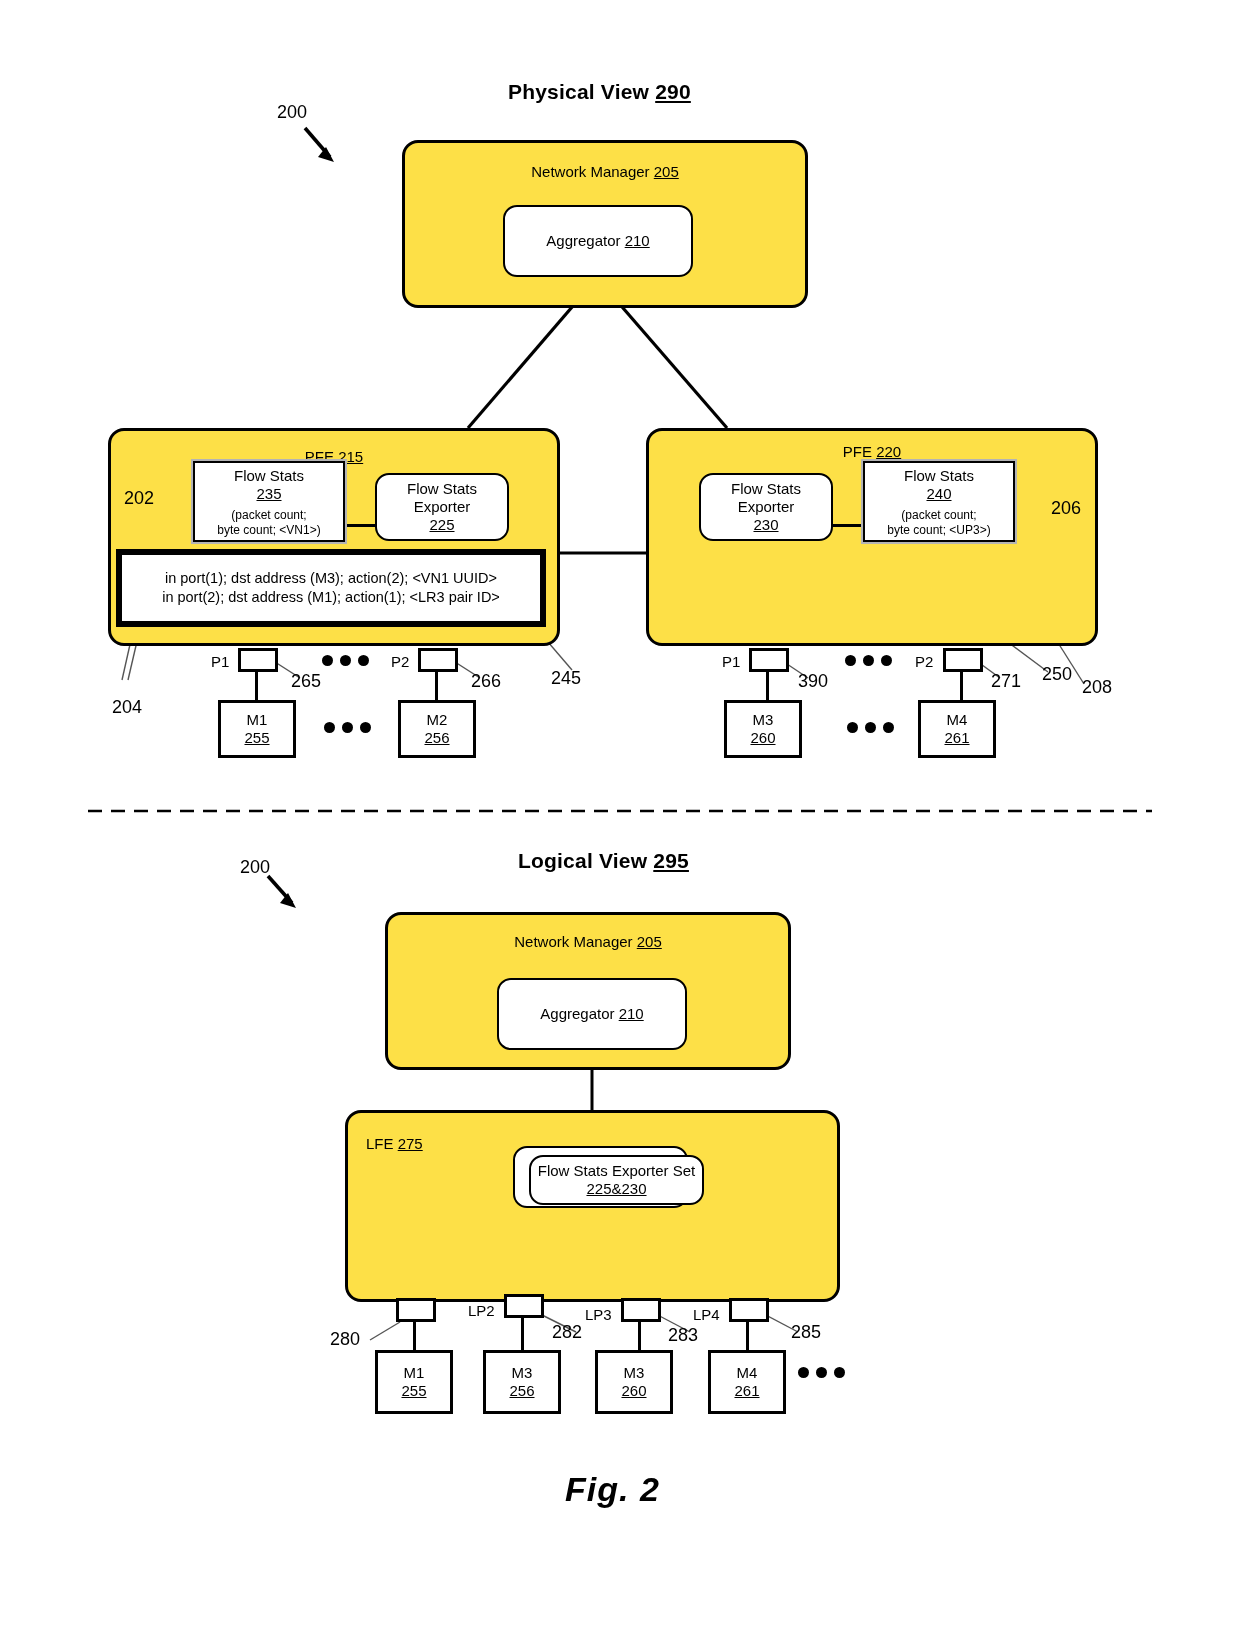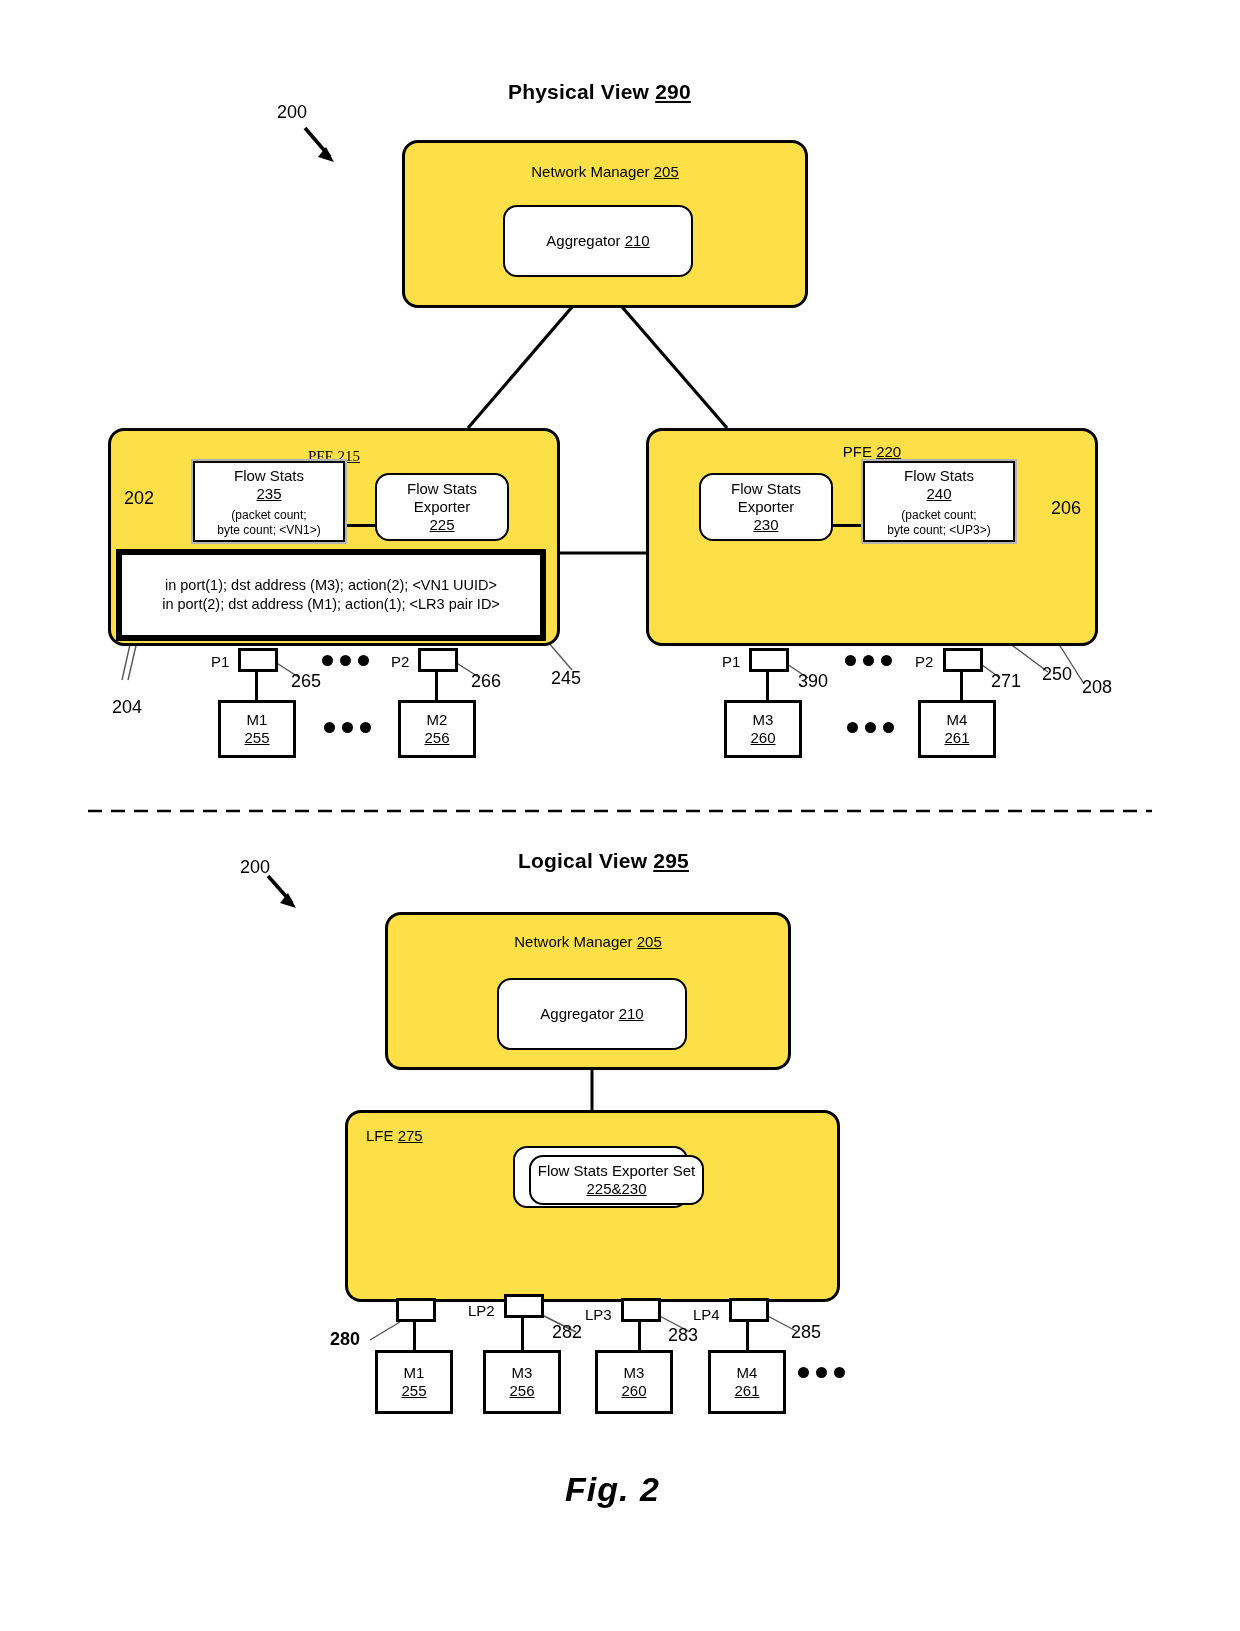--- a/index.html
+++ b/index.html
@@ -201,21 +201,21 @@
     </div>
   </div>
   <div class="abs rbox-thin centerbox" style="left:503px; top:205px; width:190px; height:72px;">
     <div class="boxlabel">
       <span>Aggregator</span>
       <span class="ref">210</span>
     </div>
   </div>
 
   <div class="abs rbox" style="left:108px; top:428px; width:452px; height:218px;">
-    <div class="boxlabel" style="margin-top:17px;font-family:Liberation Serif, serif;">
+    <div class="boxlabel" style="margin-top:17px;">
       <span>PFE</span>
       <span class="ref">215</span>
     </div>
   </div>
 
   <div class="abs greybox" style="left:191px; top:459px; width:156px; height:85px;">
     <div class="greybox-inner centerbox" style="justify-content:flex-start;">
       <div class="boxlabel" style="margin-top:4px;">
         <div>Flow Stats</div>
         <div class="ref">235</div>
@@ -230,21 +230,21 @@
   <div class="abs hline" style="left:347px; top:524px; width:28px; height:3px;"></div>
 
   <div class="abs rbox-thin centerbox" style="left:375px; top:473px; width:134px; height:68px;">
     <div class="boxlabel">
       <div>Flow Stats</div>
       <div>Exporter</div>
       <div class="ref">225</div>
     </div>
   </div>
 
-  <div class="abs dblbox" style="left:116px; top:549px; width:430px; height:92px; padding:0;">
+  <div class="abs dblbox" style="left:116px; top:549px; width:430px; height:78px; padding:0;">
     <div class="dblbox-inner centerbox">
       <div class="flowrule">
         <div>in port(1); dst address (M3); action(2); &lt;VN1 UUID&gt;</div>
         <div>in port(2); dst address (M1); action(1); &lt;LR3 pair ID&gt;</div>
       </div>
     </div>
   </div>
 
   <div class="abs reflabel" style="left:124px; top:488px;">202</div>
   <div class="abs reflabel" style="left:112px; top:697px;">204</div>
@@ -367,38 +367,38 @@
     </div>
   </div>
   <div class="abs rbox-thin centerbox" style="left:497px; top:978px; width:190px; height:72px;">
     <div class="boxlabel">
       <span>Aggregator</span>
       <span class="ref">210</span>
     </div>
   </div>
 
   <div class="abs rbox" style="left:345px; top:1110px; width:495px; height:192px;">
-    <div class="boxlabel" style="margin-top:14px; margin-left:18px; text-align:left;">
+    <div class="boxlabel" style="margin-top:22px; margin-left:18px; text-align:left;">
       <span>LFE</span>
       <span class="ref">275</span>
     </div>
   </div>
 
   <div class="abs rbox-thin" style="left:513px; top:1146px; width:175px; height:62px;"></div>
   <div class="abs rbox-thin centerbox" style="left:529px; top:1155px; width:175px; height:50px;">
     <div class="boxlabel">
       <div>Flow Stats Exporter Set</div>
       <div class="ref">225&amp;230</div>
     </div>
   </div>
 
   <div class="abs portlabel" style="left:360px; top:1306px;margin-left:39px;">LP1</div>
   <div class="abs sbox" style="left:396px; top:1298px; width:40px; height:24px;"></div>
   <div class="abs vline" style="left:413px; top:1322px; width:3px; height:28px;"></div>
-  <div class="abs reflabel" style="left:330px; top:1329px;font-weight:bold;">280</div>
+  <div class="abs reflabel" style="left:330px; top:1329px;">280</div>
 
   <div class="abs portlabel" style="left:468px; top:1302px;">LP2</div>
   <div class="abs sbox" style="left:504px; top:1294px; width:40px; height:24px;"></div>
   <div class="abs vline" style="left:521px; top:1318px; width:3px; height:32px;"></div>
   <div class="abs reflabel" style="left:552px; top:1322px;">282</div>
 
   <div class="abs portlabel" style="left:585px; top:1306px;">LP3</div>
   <div class="abs sbox" style="left:621px; top:1298px; width:40px; height:24px;"></div>
   <div class="abs vline" style="left:638px; top:1322px; width:3px; height:28px;"></div>
   <div class="abs reflabel" style="left:668px; top:1325px;">283</div>

